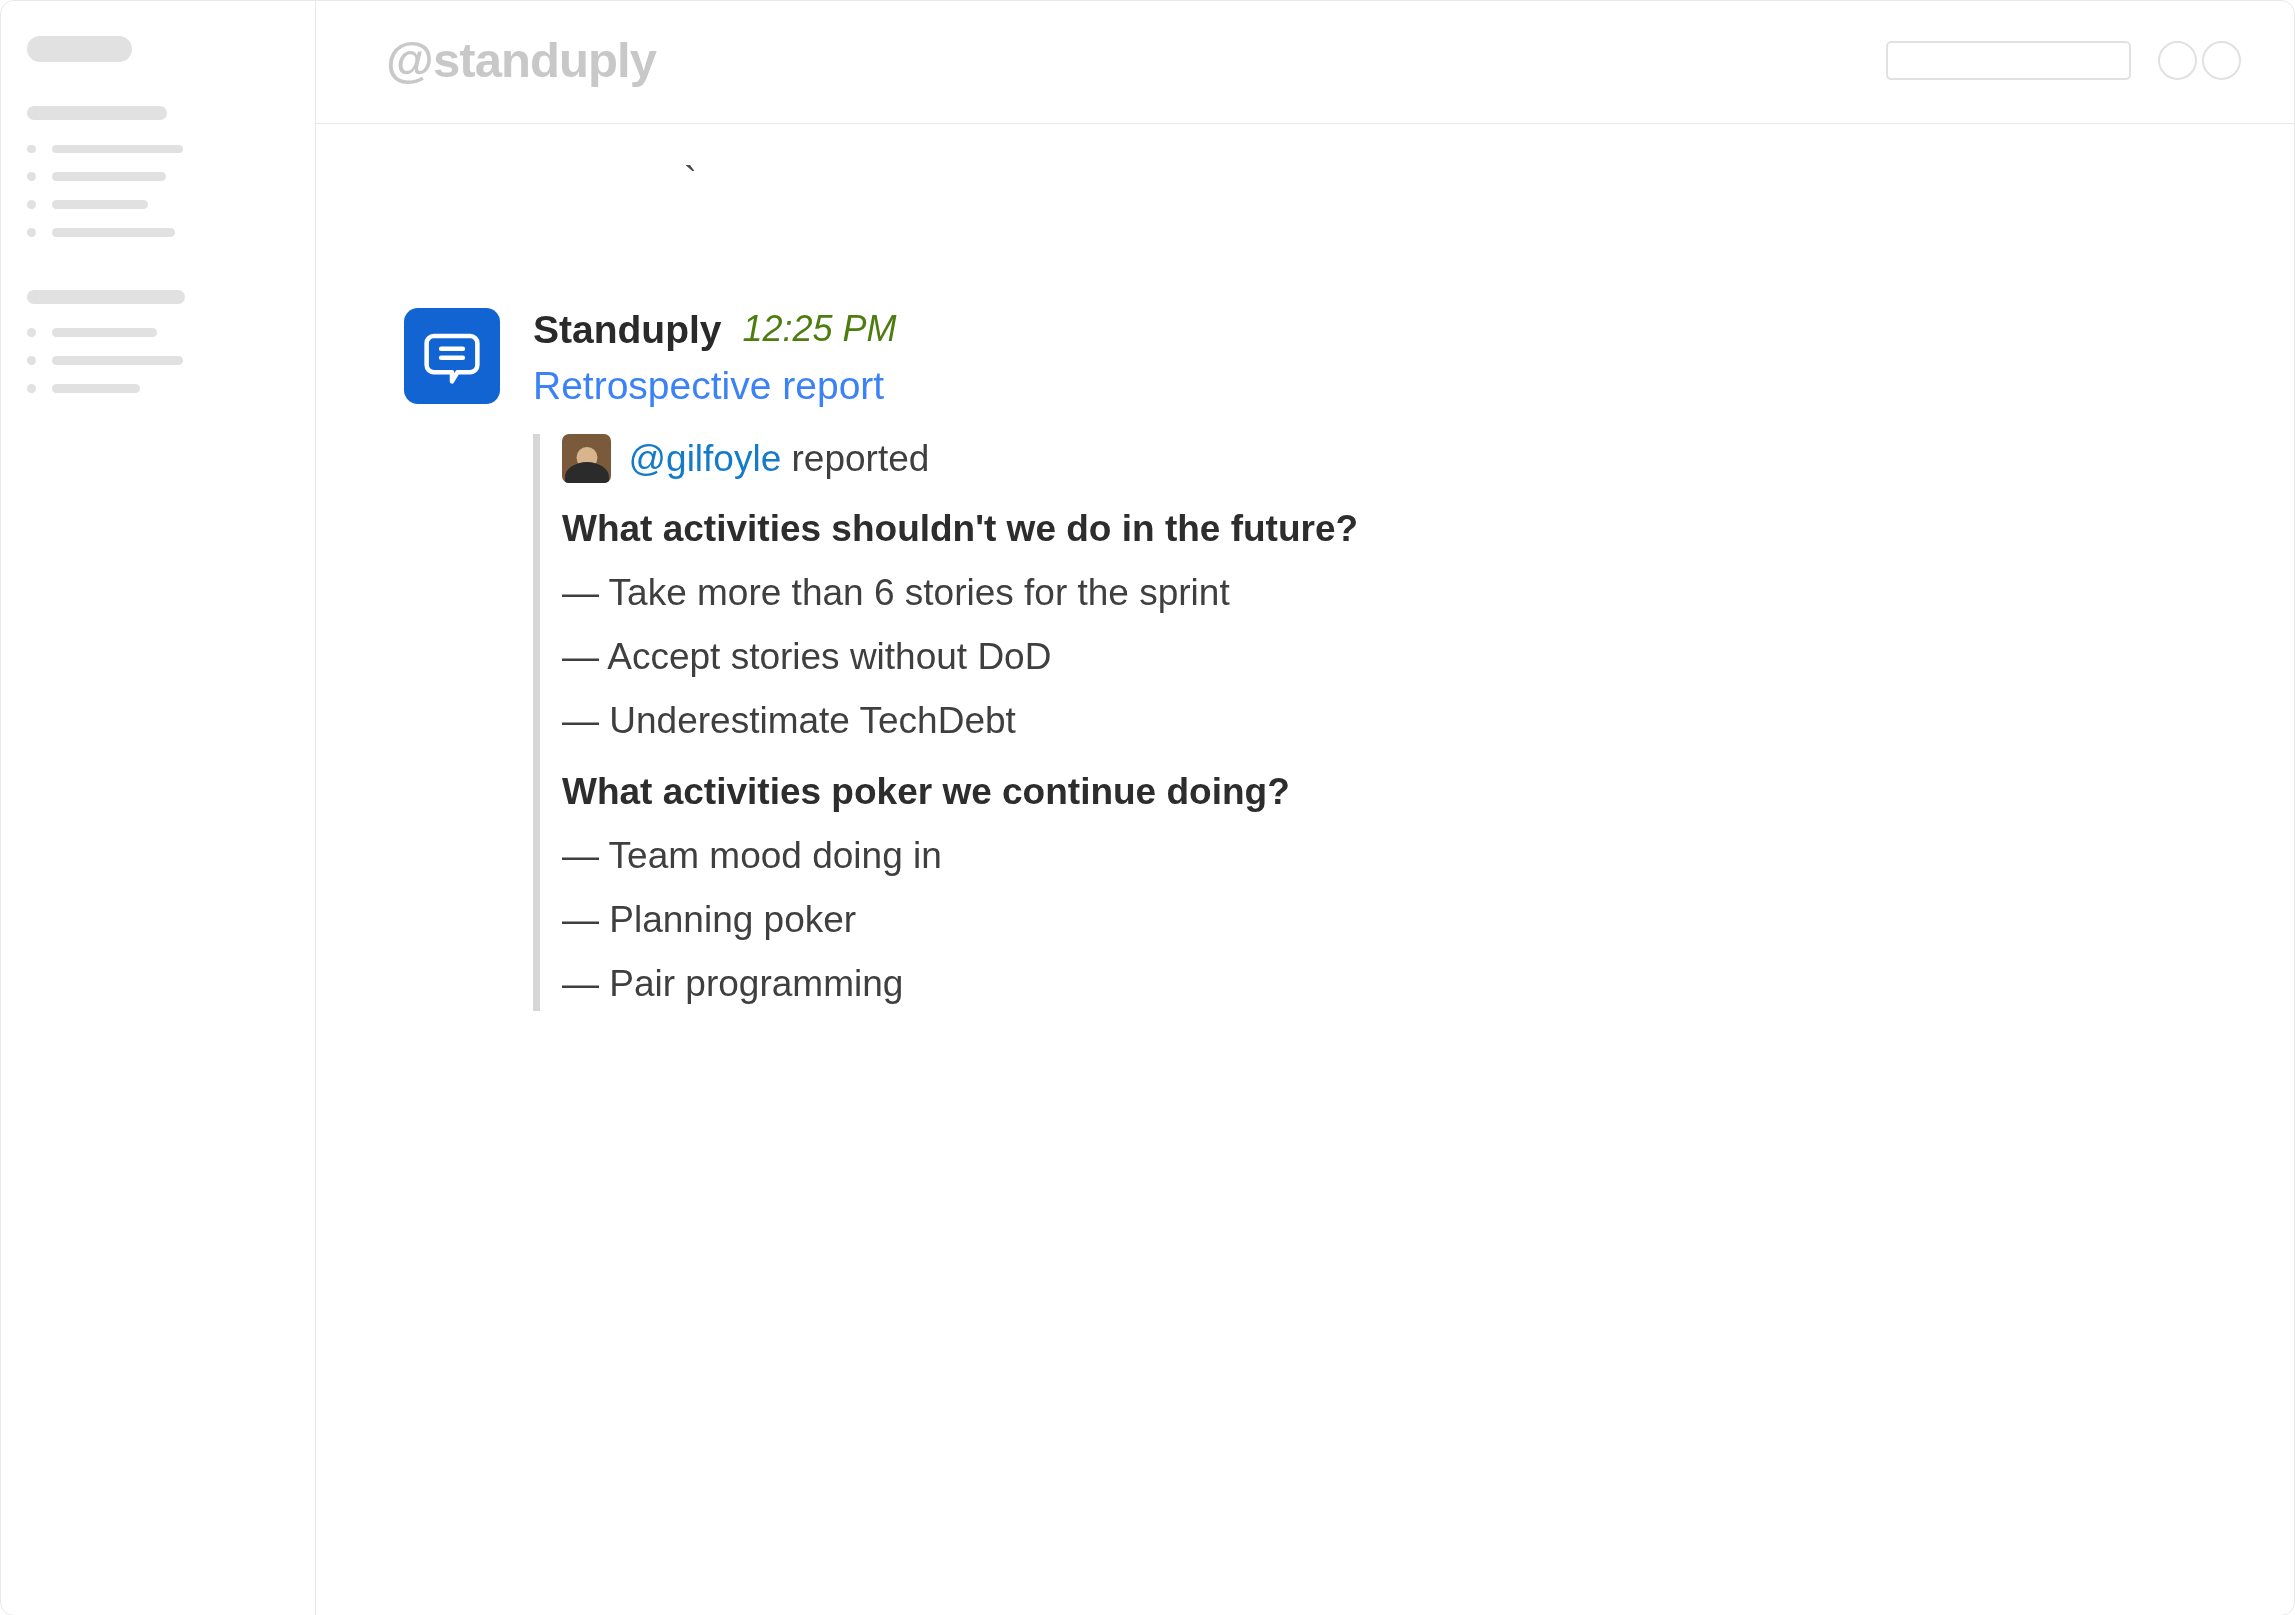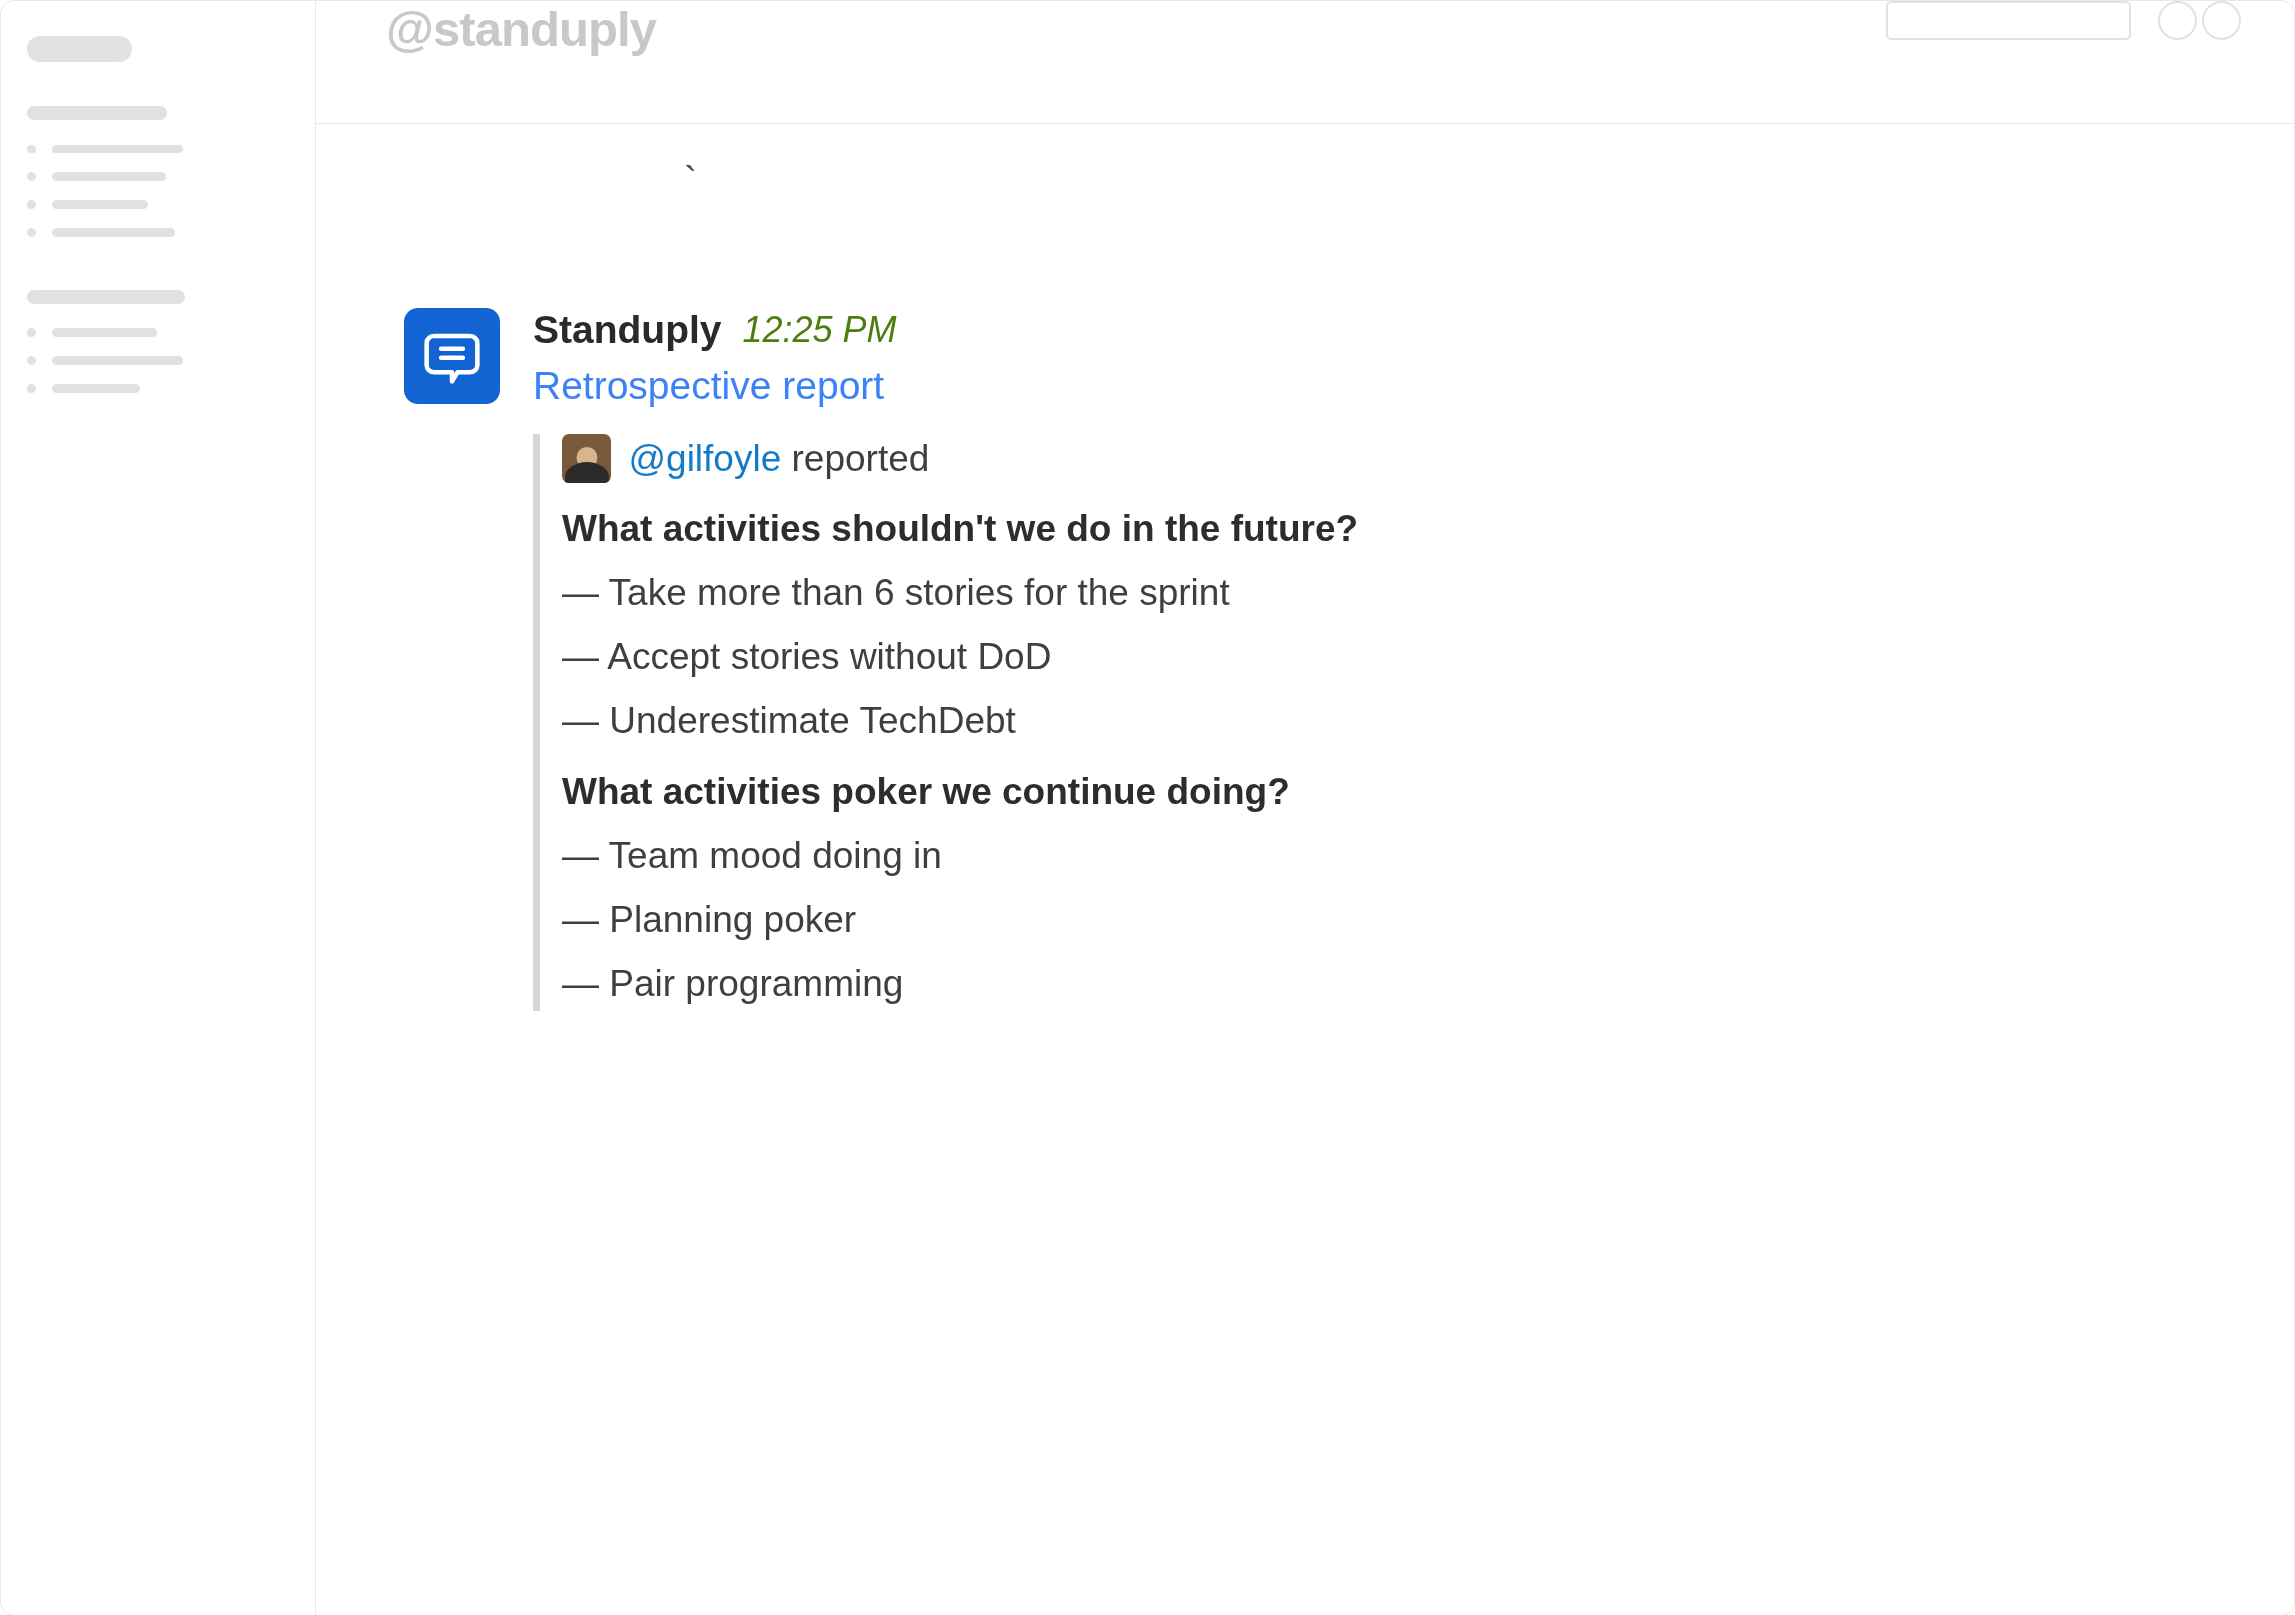--- a/index.html
+++ b/index.html
@@ -46,21 +46,21 @@
   .main {
     flex: 1;
     display: flex;
     flex-direction: column;
     min-width: 0;
   }
   .topbar {
     height: 123px;
     border-bottom: 1.8px solid #e8e8e8;
     display: flex;
-    align-items: flex-start;
+    align-items: center;
     padding: 0 53px 4px 70px;
   }
   .channel-title {
     font-size: 49px;
     font-weight: 800;
     color: #c8c8c8;
     letter-spacing: -0.9px;
   }
   .topbar-spacer { flex: 1; }
   .search-box {
@@ -84,21 +84,21 @@
     display: flex;
     align-items: flex-start;
   }
   .app-avatar {
     width: 96px; height: 96px; border-radius: 14px; background: #1364D3;
     display: flex; align-items: center; justify-content: center;
     flex-shrink: 0; margin-right: 33px;
   }
   .app-avatar svg { width: 58px; height: 58px; }
   .msg-body { flex: 1; min-width: 0; }
-  .msg-header { display: flex; align-items: center; gap: 21px; margin-bottom: 12.3px; }
+  .msg-header { display: flex; align-items: flex-start; gap: 21px; margin-bottom: 12.3px; }
   .author { font-size: 39px; font-weight: 800; color: #2a2a2a; }
   .timestamp { font-size: 36px; color: #4d7c0f; font-weight: 400; font-style: italic; }
   .message-title { font-size: 39px; color: #3b82f6; margin-bottom: 26px; }
 
   .attachment {
     border-left: 7px solid #d6d6d6;
     padding-left: 22px;
     margin-top: 10.5px;
   }
   .attach-head {

